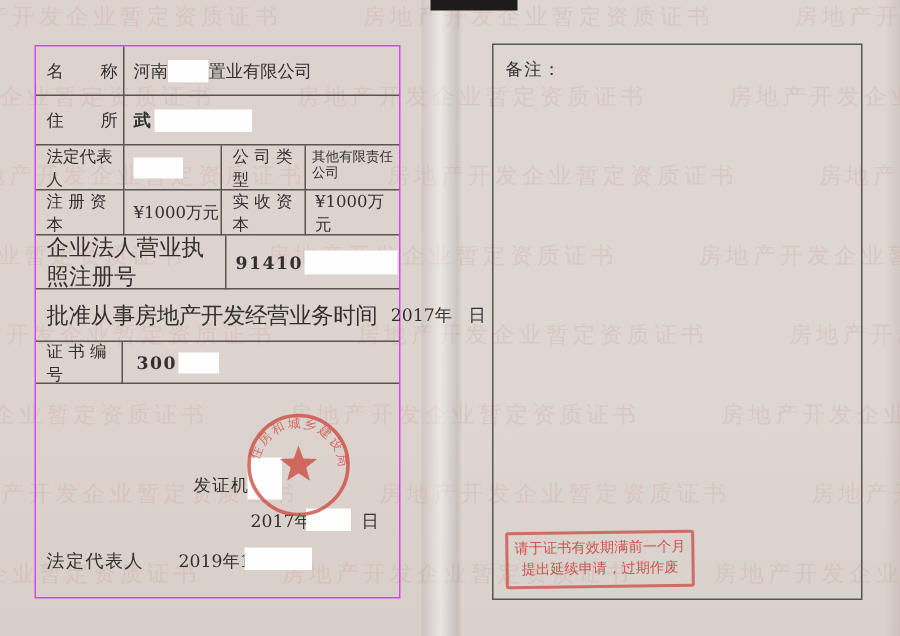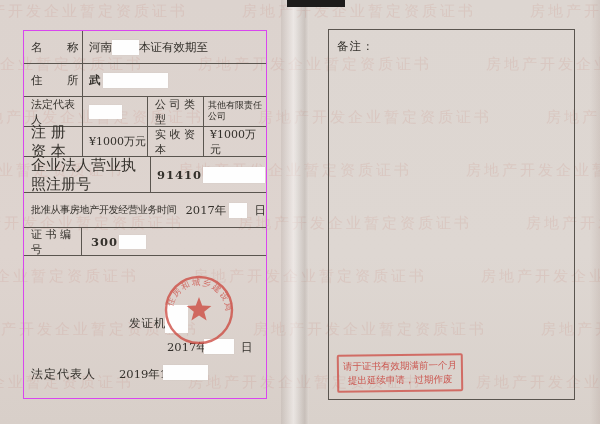--- a/index.html
+++ b/index.html
@@ -60,21 +60,21 @@
   
   .rbox{position:absolute;left:328px;top:29px;width:245px;height:369px;border:1px solid #5a554f;z-index:2;}
   .remarks{position:absolute;left:8px;top:9px;font-size:11.5px;letter-spacing:1px;}
   .stamp{
     position:absolute;left:8px;top:324px;width:118px;padding:3px 2px;
     border:2px solid rgba(205,74,66,0.75);border-radius:2px;
     color:rgba(200,62,55,0.85);font-size:9.5px;line-height:14px;text-align:center;
     transform:rotate(-0.8deg);letter-spacing:0;
   }
   .row6{display:flex;align-items:center;padding-left:7px;}
-  .row6 .l6{font-size:10px;letter-spacing:-0.3px;white-space:nowrap;}
+  .row6 .l6{font-size:15px;letter-spacing:-0.3px;white-space:nowrap;}
   .row6 .y6{font-size:11.5px;margin-left:9px;white-space:nowrap;}
   .row6 .bx6{width:26px;height:15px;margin-left:3px;}
   .row6 .d6{font-size:11.5px;margin-left:8px;}
   .licval{font-size:11.5px;font-weight:bold;letter-spacing:1px;}
 </style>
 </head>
 <body>
 
 <div class="scan">
 
@@ -93,37 +93,37 @@
   <div class="top-strip"></div>
   <div class="fold"></div>
   <div class="edge-right"></div>
 
   <div class="ltable">
 
     <div class="cell lab bb br" style="left:0;top:0;width:59px;height:33px">名　　称</div>
     <div class="cell val bb" style="left:59px;top:0;width:183px;height:33px">
       <span>河南</span>
       <span class="redact" style="width:27px;height:15px"></span>
-      <span>本证有效期至</span>
+      <span>置业有限公司</span>
     </div>
 
     <div class="cell lab bb br" style="left:0;top:33px;width:59px;height:33px">住　　所</div>
     <div class="cell val bb" style="left:59px;top:33px;width:183px;height:33px">
       <span style="font-weight:bold">武</span>
       <span class="redact" style="width:65px;height:15px;margin-left:2px"></span>
     </div>
 
     <div class="cell lab bb br" style="left:0;top:66px;width:59px;height:30px;font-size:11px;letter-spacing:0">法定代表人</div>
     <div class="cell val bb br" style="left:59px;top:66px;width:65px;height:30px">
       <span class="redact" style="width:33px;height:14px"></span>
     </div>
     <div class="cell lab bb br" style="left:124px;top:66px;width:56px;height:30px;font-size:11px;letter-spacing:0">公 司 类 型</div>
     <div class="cell bb small2" style="left:180px;top:66px;width:62px;height:30px">其他有限责任公司</div>
 
-    <div class="cell lab bb br" style="left:0;top:96px;width:59px;height:30px;font-size:15px;letter-spacing:0">注 册 资 本</div>
+    <div class="cell lab bb br" style="left:0;top:96px;width:59px;height:30px;font-size:11px;letter-spacing:0">注 册 资 本</div>
     <div class="cell val bb br" style="left:59px;top:96px;width:65px;height:30px;font-size:11px">¥1000万元</div>
     <div class="cell lab bb br" style="left:124px;top:96px;width:56px;height:30px;font-size:11px;letter-spacing:0">实 收 资 本</div>
     <div class="cell val bb" style="left:180px;top:96px;width:62px;height:30px;font-size:11px">¥1000万元</div>
 
     <div class="cell lab bb br" style="left:0;top:126px;width:127px;height:36px;font-size:15px;letter-spacing:0">企业法人营业执照注册号</div>
     <div class="cell val bb" style="left:127px;top:126px;width:115px;height:36px">
       <span class="licval">91410</span>
       <span class="redact" style="width:62px;height:16px;margin-left:1px"></span>
     </div>
 

